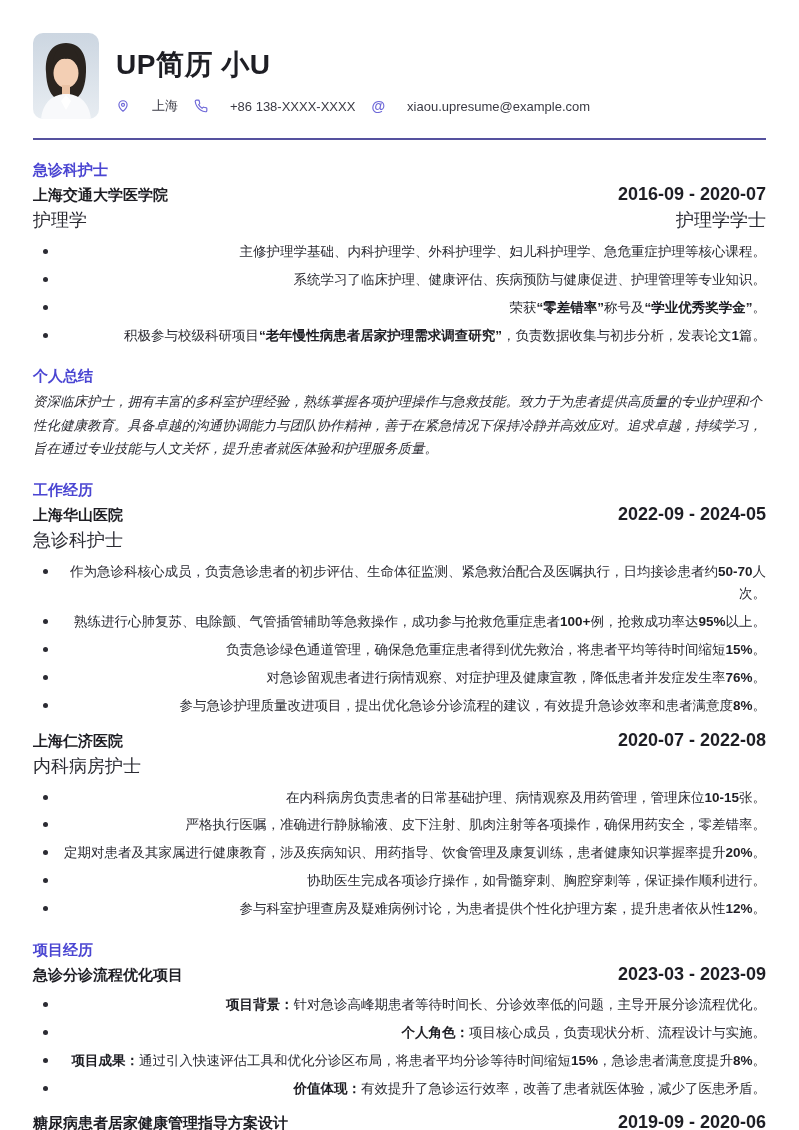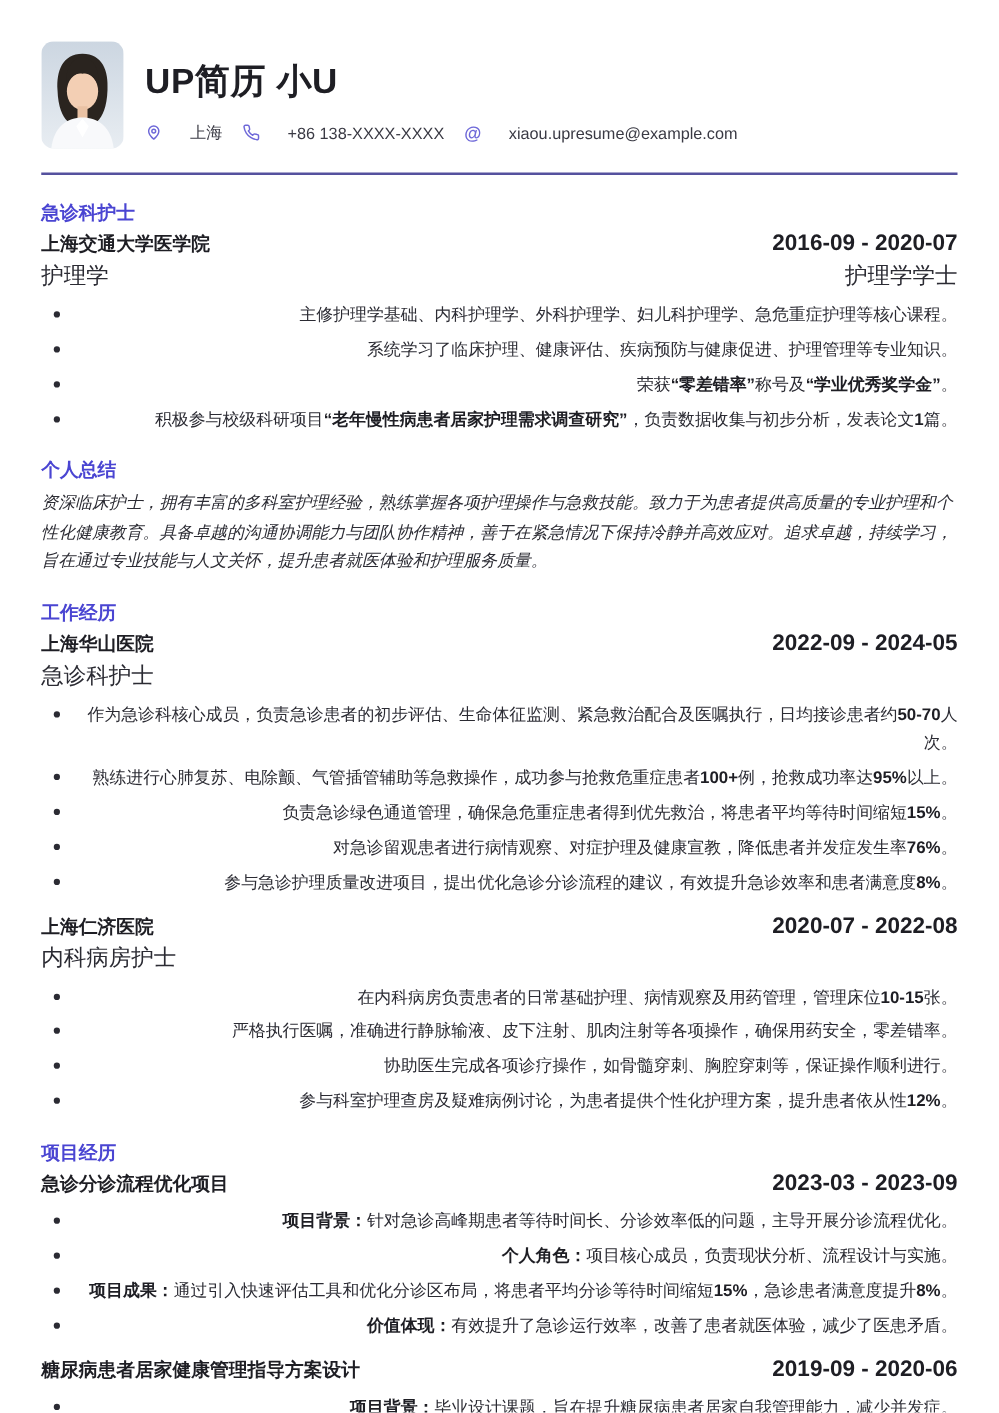--- a/index.html
+++ b/index.html
@@ -155,20 +155,21 @@
             <span class="etitle">上海仁济医院</span>
             <span class="edate">2020-07 - 2022-08</span>
           </div>
           <div class="srow">
             <span>内科病房护士</span>
             <span></span>
           </div>
           <ul class="bullets">
             <li>在内科病房负责患者的日常基础护理、病情观察及用药管理，管理床位<b>10-15</b>张。</li>
             <li>严格执行医嘱，准确进行静脉输液、皮下注射、肌肉注射等各项操作，确保用药安全，零差错率。</li>
+            <li>定期对患者及其家属进行健康教育，涉及疾病知识、用药指导、饮食管理及康复训练，患者健康知识掌握率提升<b>20%</b>。</li>
             <li>协助医生完成各项诊疗操作，如骨髓穿刺、胸腔穿刺等，保证操作顺利进行。</li>
             <li>参与科室护理查房及疑难病例讨论，为患者提供个性化护理方案，提升患者依从性<b>12%</b>。</li>
           </ul>
         </div>
       </section>
       <section class="sec">
         <h2 class="sec-h">项目经历</h2>
         <div class="entry">
           <div class="erow">
             <span class="etitle">急诊分诊流程优化项目</span>

